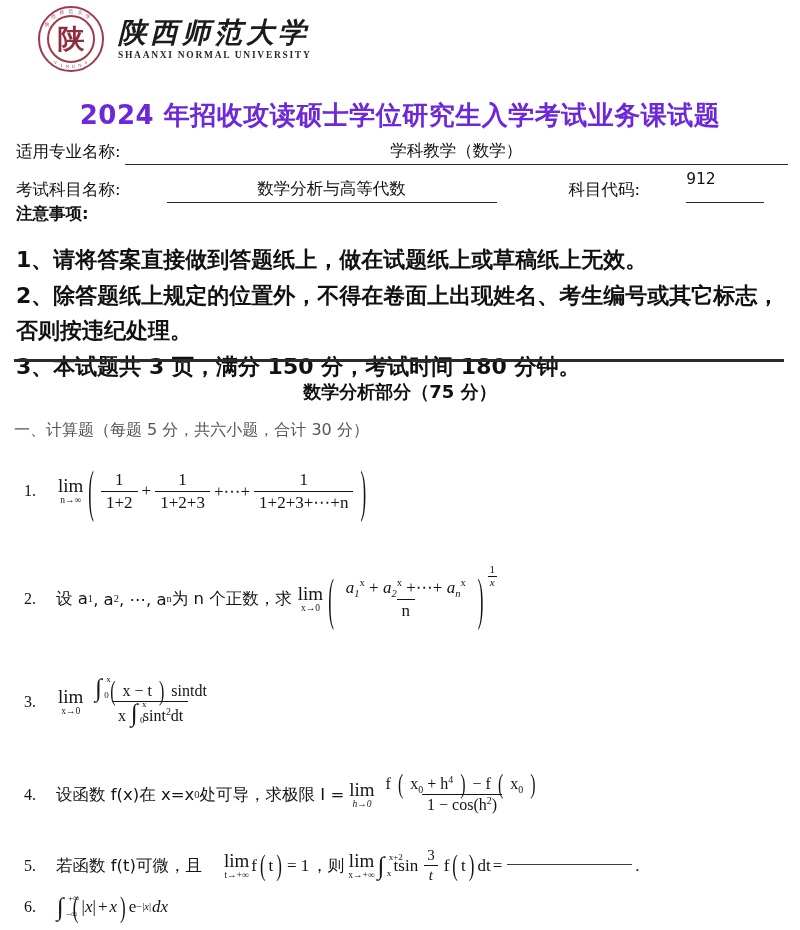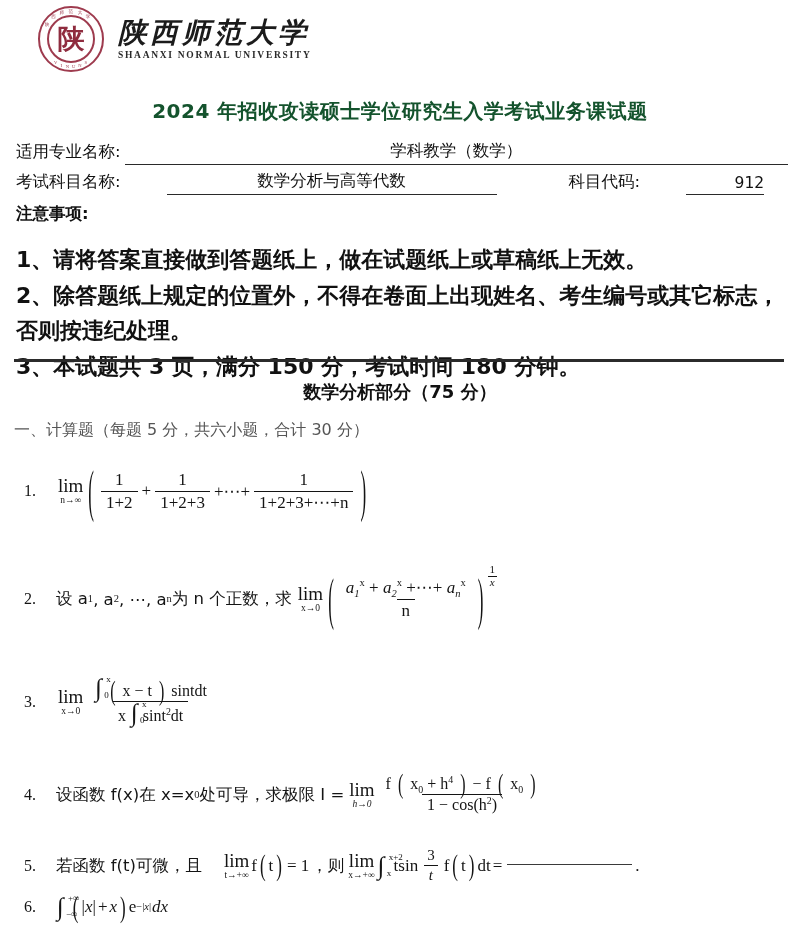--- a/index.html
+++ b/index.html
@@ -32,42 +32,42 @@
     font-style:italic;
   }
   .uni-en{
     font-size:9.5px;letter-spacing:1.7px;color:#2a2a2a;margin-top:3px;
     font-family:"Liberation Serif",serif;font-weight:bold;
   }
 
   
   .doc-title{
     position:absolute;left:0;right:0;top:98px;text-align:center;
-    font-size:20px;font-weight:bold;letter-spacing:.5px;
-    font-family:"DejaVu Sans","Liberation Sans",sans-serif;color:#14532d;
+    font-size:26px;font-weight:bold;letter-spacing:.5px;
+    font-family:"DejaVu Sans","Liberation Sans",sans-serif;color:#6d28d9;
   }
 
   
   .field-row{
     position:absolute;display:flex;align-items:flex-end;
     font-size:16.5px;font-family:"DejaVu Sans","Liberation Sans",sans-serif;color:#111;
   }
   .field-row.r1{left:16px;top:140px;width:772px;}
   .field-row.r2{left:16px;top:170px;width:772px;gap:42px;}
   .field-label{white-space:nowrap;padding-bottom:2px;}
   .field-underline{
     flex:1;border-bottom:1.6px solid #2a2a2a;text-align:center;
     padding-bottom:2px;margin-left:4px;
   }
   .field-underline.short{flex:none;width:330px;}
   .field-value{font-size:15.5px;}
   .code-label{white-space:nowrap;padding-bottom:2px;margin-left:30px;}
   .code-underline{
-    border-bottom:1.6px solid #2a2a2a;width:78px;text-align:right;
-    padding-bottom:2px;margin-left:4px;font-size:15.5px;
+    border-bottom:1.6px solid #2a2a2a;width:78px;
+    padding-bottom:14px;margin-left:4px;font-size:15.5px;
   }
 
   
   .notes{
     position:absolute;left:16px;top:203px;width:770px;
     font-family:"DejaVu Sans","Liberation Sans",sans-serif;color:#111;
   }
   .notes-title{font-size:16.5px;font-weight:bold;margin-bottom:17px;}
   .note-line{font-size:22px;font-weight:bold;line-height:1.62;}
 

